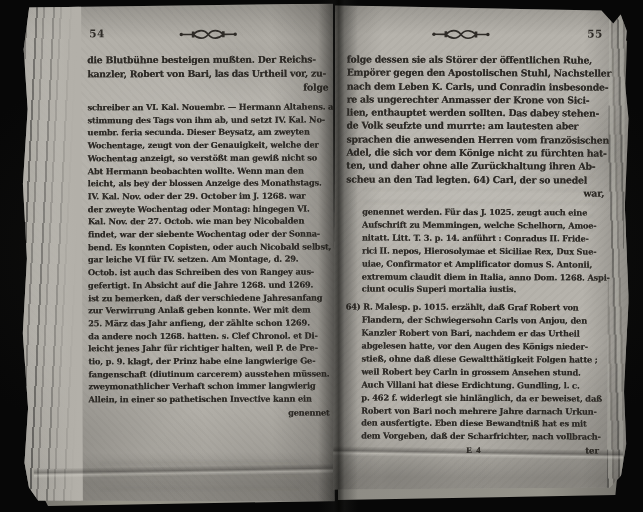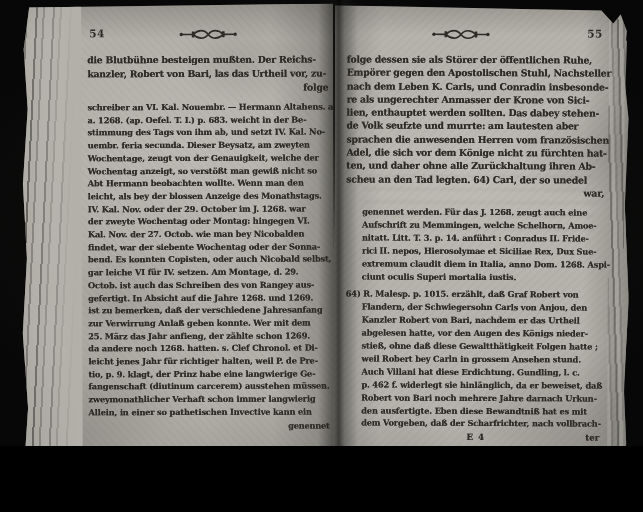--- a/index.html
+++ b/index.html
@@ -1,17 +1,17 @@
 <!DOCTYPE html>
 <html><head>
 <meta charset="utf-8">
 <style>
   html, body { margin:0; padding:0; background:#000; }
   .stage {
-    position:relative; width:643px; height:446px; overflow:hidden;
+    position:relative; width:643px; height:512px; overflow:hidden;
     font-family:"DejaVu Serif", serif;
   }
   .backdrop {
     position:absolute; inset:0; background:
       radial-gradient(500px 300px at 50% 50%, #141412, #070707 80%);
   }
   
   .sheet-under { position:absolute; background:#8e8c85; }
   .sheet-under.su-left  { left:30px; top:14px; width:300px; height:492px;
     clip-path:polygon(4% 0,100% 0,100% 99%,6% 100%,1% 94%,2.5% 78%,0.5% 60%,2% 42%,1% 24%,3% 10%);
@@ -111,21 +111,21 @@
   .fn-block .tline { line-height:12.7px; }
   .fn-left { margin-top:7px; }
   .fn-left .tline { line-height:12.7px; }
   .fn-cont { margin-top:7px; padding-left:16px; }
   .fn-cont .tline, .fn-hang .tline { line-height:12.9px; }
   .fn-hang { margin-top:5px; }
   .fn-hang .tline { padding-left:16px; }
   .fn-hang .tline:first-child { padding-left:0; }
   .fn-catch { font-size:8.2px; margin-top:1px; }
   .pg-footer { position:relative; height:13px; margin-top:2px; font-size:8.6px; font-weight:700; }
-  .sig  { position:absolute; left:47%; letter-spacing:1px; text-shadow:0 0 .5px rgba(46,43,39,.85); }
+  .sig  { position:absolute; left:47%; letter-spacing:1px; text-shadow:0 0 .5px rgba(46,43,39,.85);font-family:Liberation Serif, serif; }
   .catch{ position:absolute; right:4px; text-shadow:0 0 .5px rgba(46,43,39,.85); }
 </style>
 </head>
 <body>
 
 <div class="stage">
   <div class="backdrop"></div>
 
   <div class="sheet-under su-left"></div>
   <div class="sheet-under su-right"></div>
@@ -158,21 +158,20 @@
       </div>
 
       <div class="tblock main-block">
           <div class="tline">die Blutbühne besteigen mußten.   Der Reichs-</div>
           <div class="tline">kanzler, Robert von Bari, las das Urtheil vor, zu-</div>
         </div>
       <div class="catch-line">folge</div>
 
       <div class="tblock fn-block fn-left">
           <div class="tline">schreiber an VI. Kal. Nouembr. — Hermann Altahens. ad</div>
-          <div class="tline">a. 1268. (ap. Oefel.  T. I.)  p. 683. weicht in der Be-</div>
           <div class="tline">stimmung des Tags von ihm ab, und setzt IV. Kal. No-</div>
           <div class="tline">uembr. feria secunda.  Dieser Beysatz, am zweyten</div>
           <div class="tline">Wochentage, zeugt von der Genauigkeit, welche der</div>
           <div class="tline">Wochentag anzeigt, so verstößt man gewiß nicht so</div>
           <div class="tline">Abt Hermann beobachten wollte.    Wenn man den</div>
           <div class="tline">leicht, als bey der blossen Anzeige des Monathstags.</div>
           <div class="tline">IV. Kal. Nov. oder der 29. October im J. 1268. war</div>
           <div class="tline">der zweyte Wochentag oder Montag:  hingegen VI.</div>
           <div class="tline">Kal. Nov. der 27. Octob. wie man bey Nicobalden</div>
           <div class="tline">findet, war der siebente Wochentag oder der Sonna-</div>
@@ -228,24 +227,25 @@
           <div class="tline">lien, enthauptet werden sollten.   Das dabey stehen-</div>
           <div class="tline">de Volk seufzte und murrte:  am lautesten aber</div>
           <div class="tline">sprachen die anwesenden Herren vom französischen</div>
           <div class="tline">Adel, die sich vor dem Könige nicht zu fürchten hat-</div>
           <div class="tline">ten, und daher ohne alle  Zurückhaltung ihren Ab-</div>
           <div class="tline">scheu an den Tad legten. 64)  Carl, der so unedel</div>
         </div>
       <div class="catch-line">war,</div>
 
       <div class="tblock fn-block fn-cont">
-          <div class="tline">genennet werden.  Für das J. 1268. zeugt auch eine</div>
+          <div class="tline">genennet werden.  Für das J. 1025. zeugt auch eine</div>
           <div class="tline">Aufschrift zu Memmingen, welche Schelhorn, Amoe-</div>
           <div class="tline">nitatt. Litt. T. 3. p. 14. anführt :  Conradus II. Fride-</div>
           <div class="tline">rici II. nepos, Hierosolymae et Siciliae Rex, Dux Sue-</div>
+          <div class="tline">uiae, Confirmator et Amplificator domus S. Antonii,</div>
           <div class="tline">extremum claudit diem in Italia, anno Dom. 1268. Aspi-</div>
           <div class="tline">ciunt oculis Superi mortalia iustis.</div>
         </div>
       <div class="tblock fn-block fn-hang">
           <div class="tline">64) R. Malesp. p. 1015. erzählt, daß Graf Robert von</div>
           <div class="tline">Flandern, der Schwiegersohn Carls von Anjou, den</div>
           <div class="tline">Kanzler Robert von Bari,  nachdem er das Urtheil</div>
           <div class="tline">abgelesen hatte,  vor den Augen des Königs nieder-</div>
           <div class="tline">stieß, ohne daß diese Gewaltthätigkeit Folgen hatte ;</div>
           <div class="tline">weil Robert bey Carln in grossem Ansehen stund.</div>

